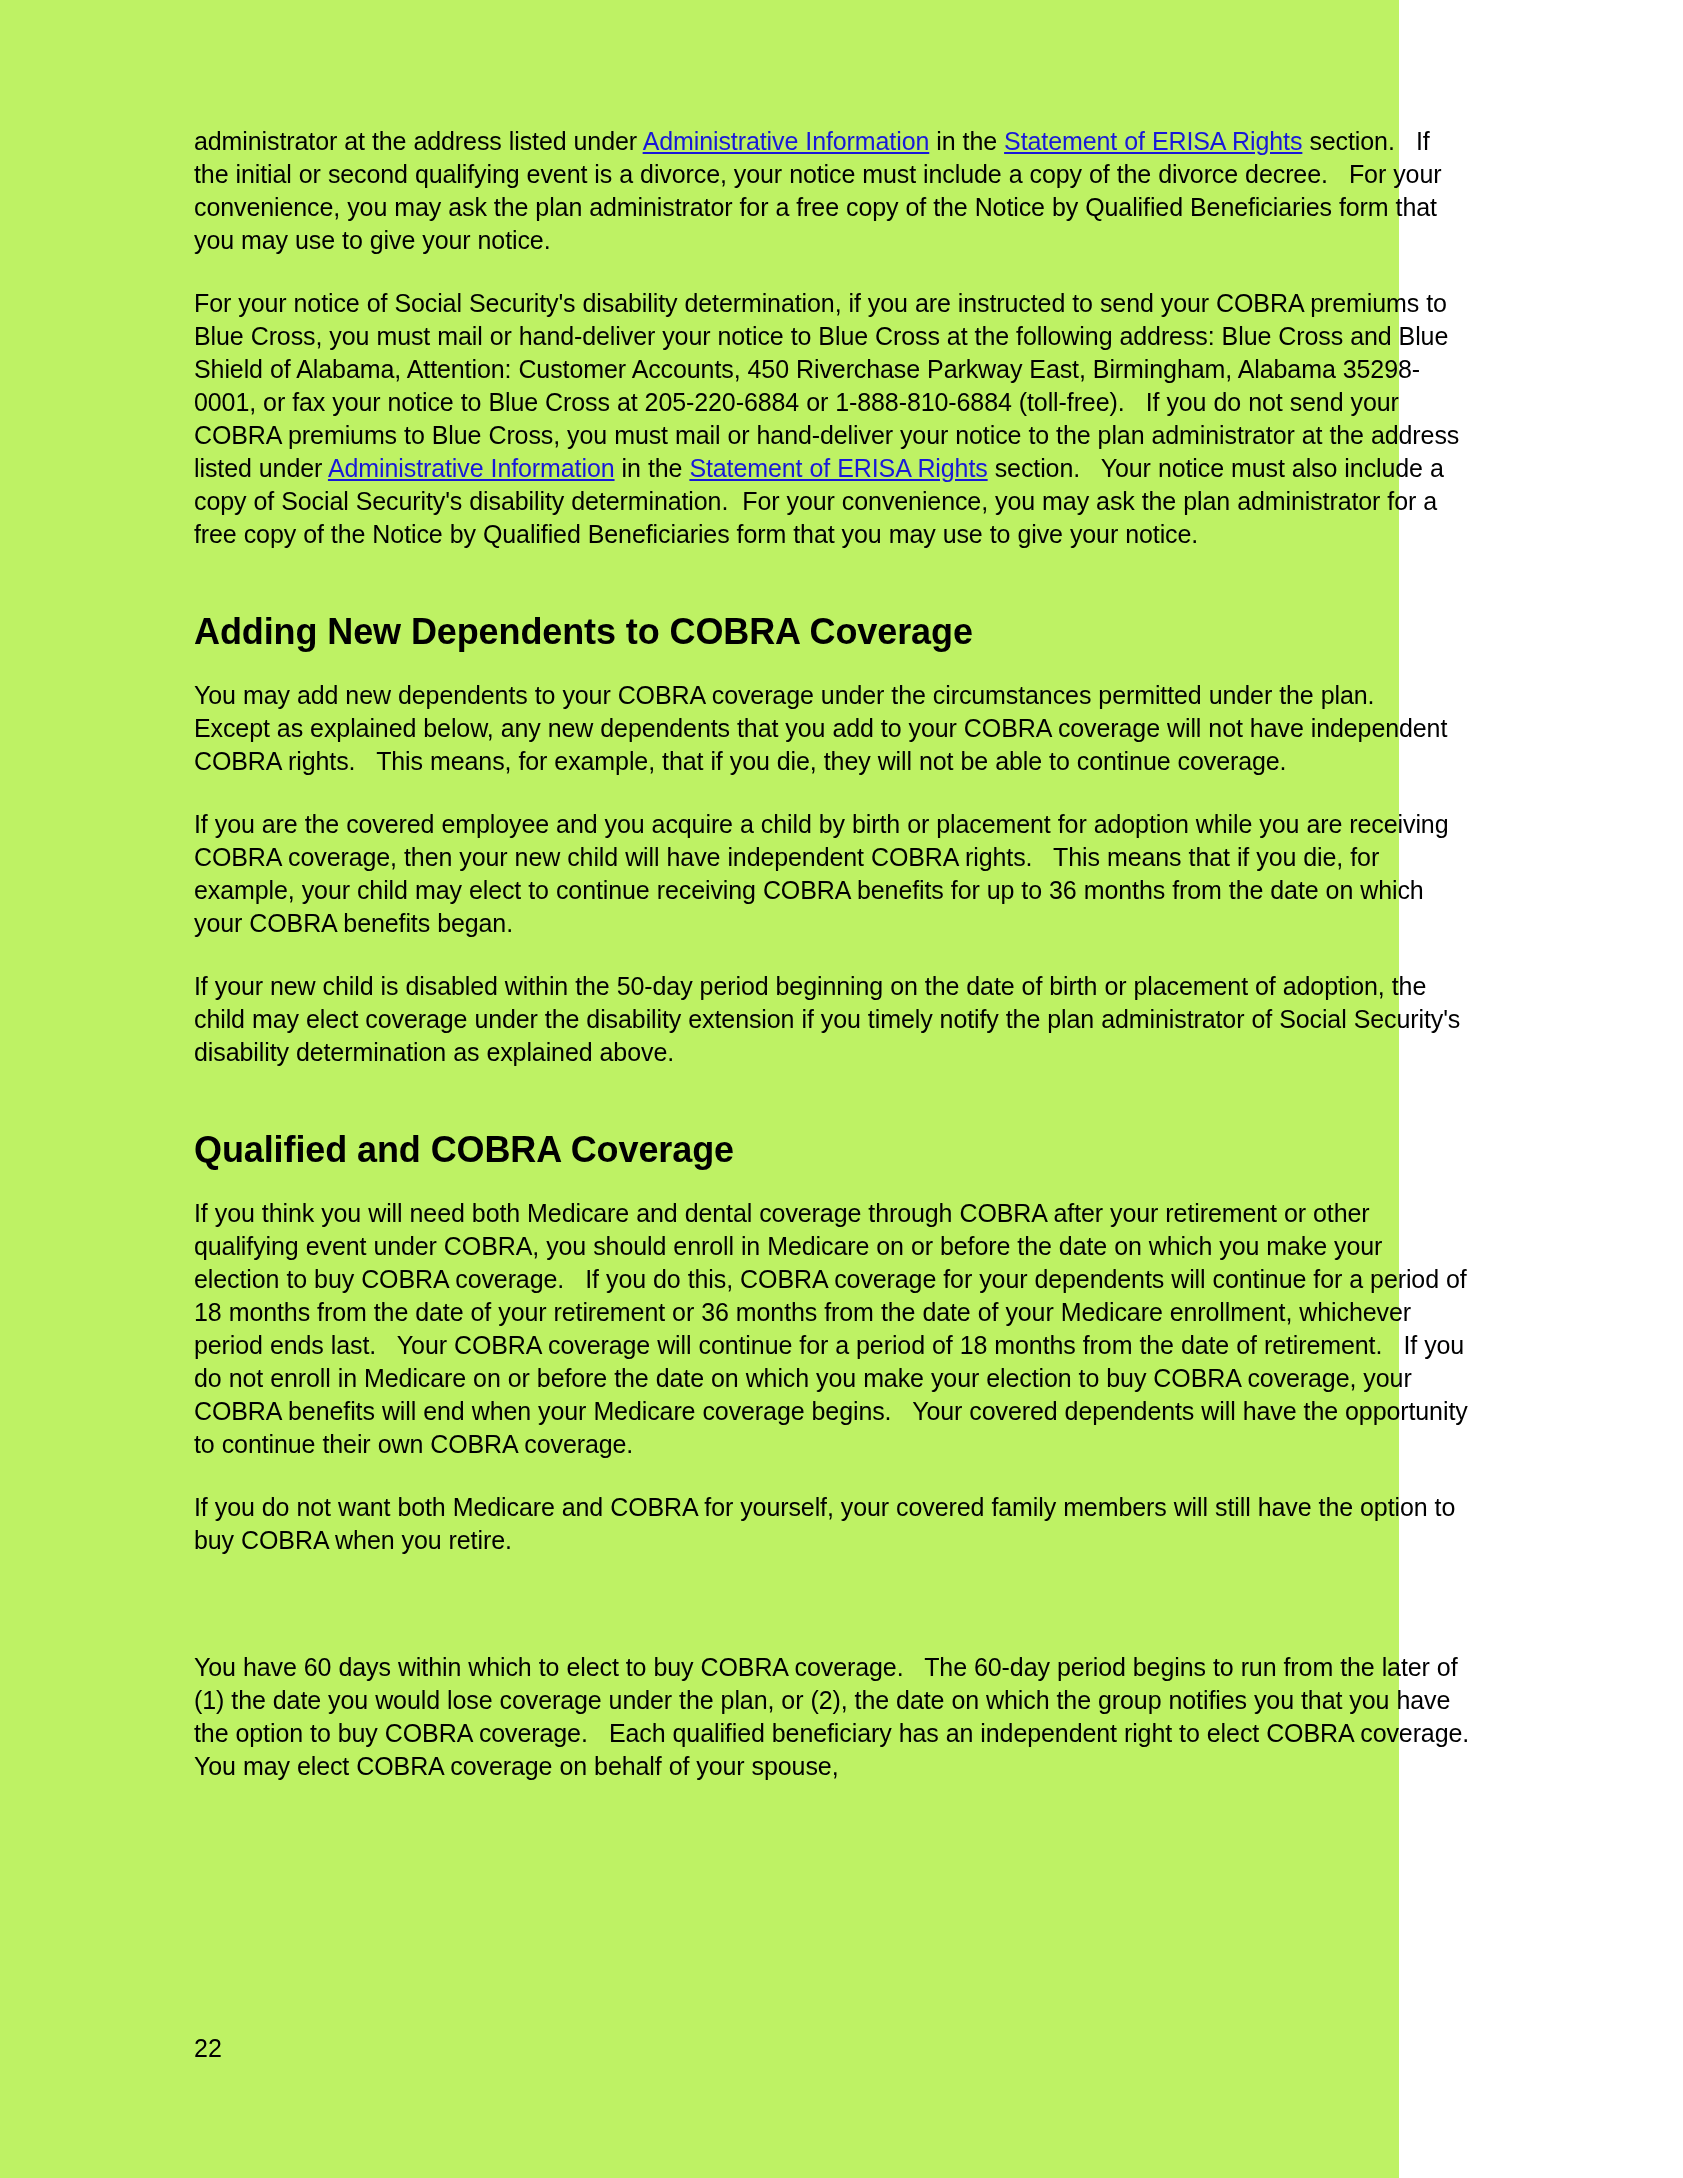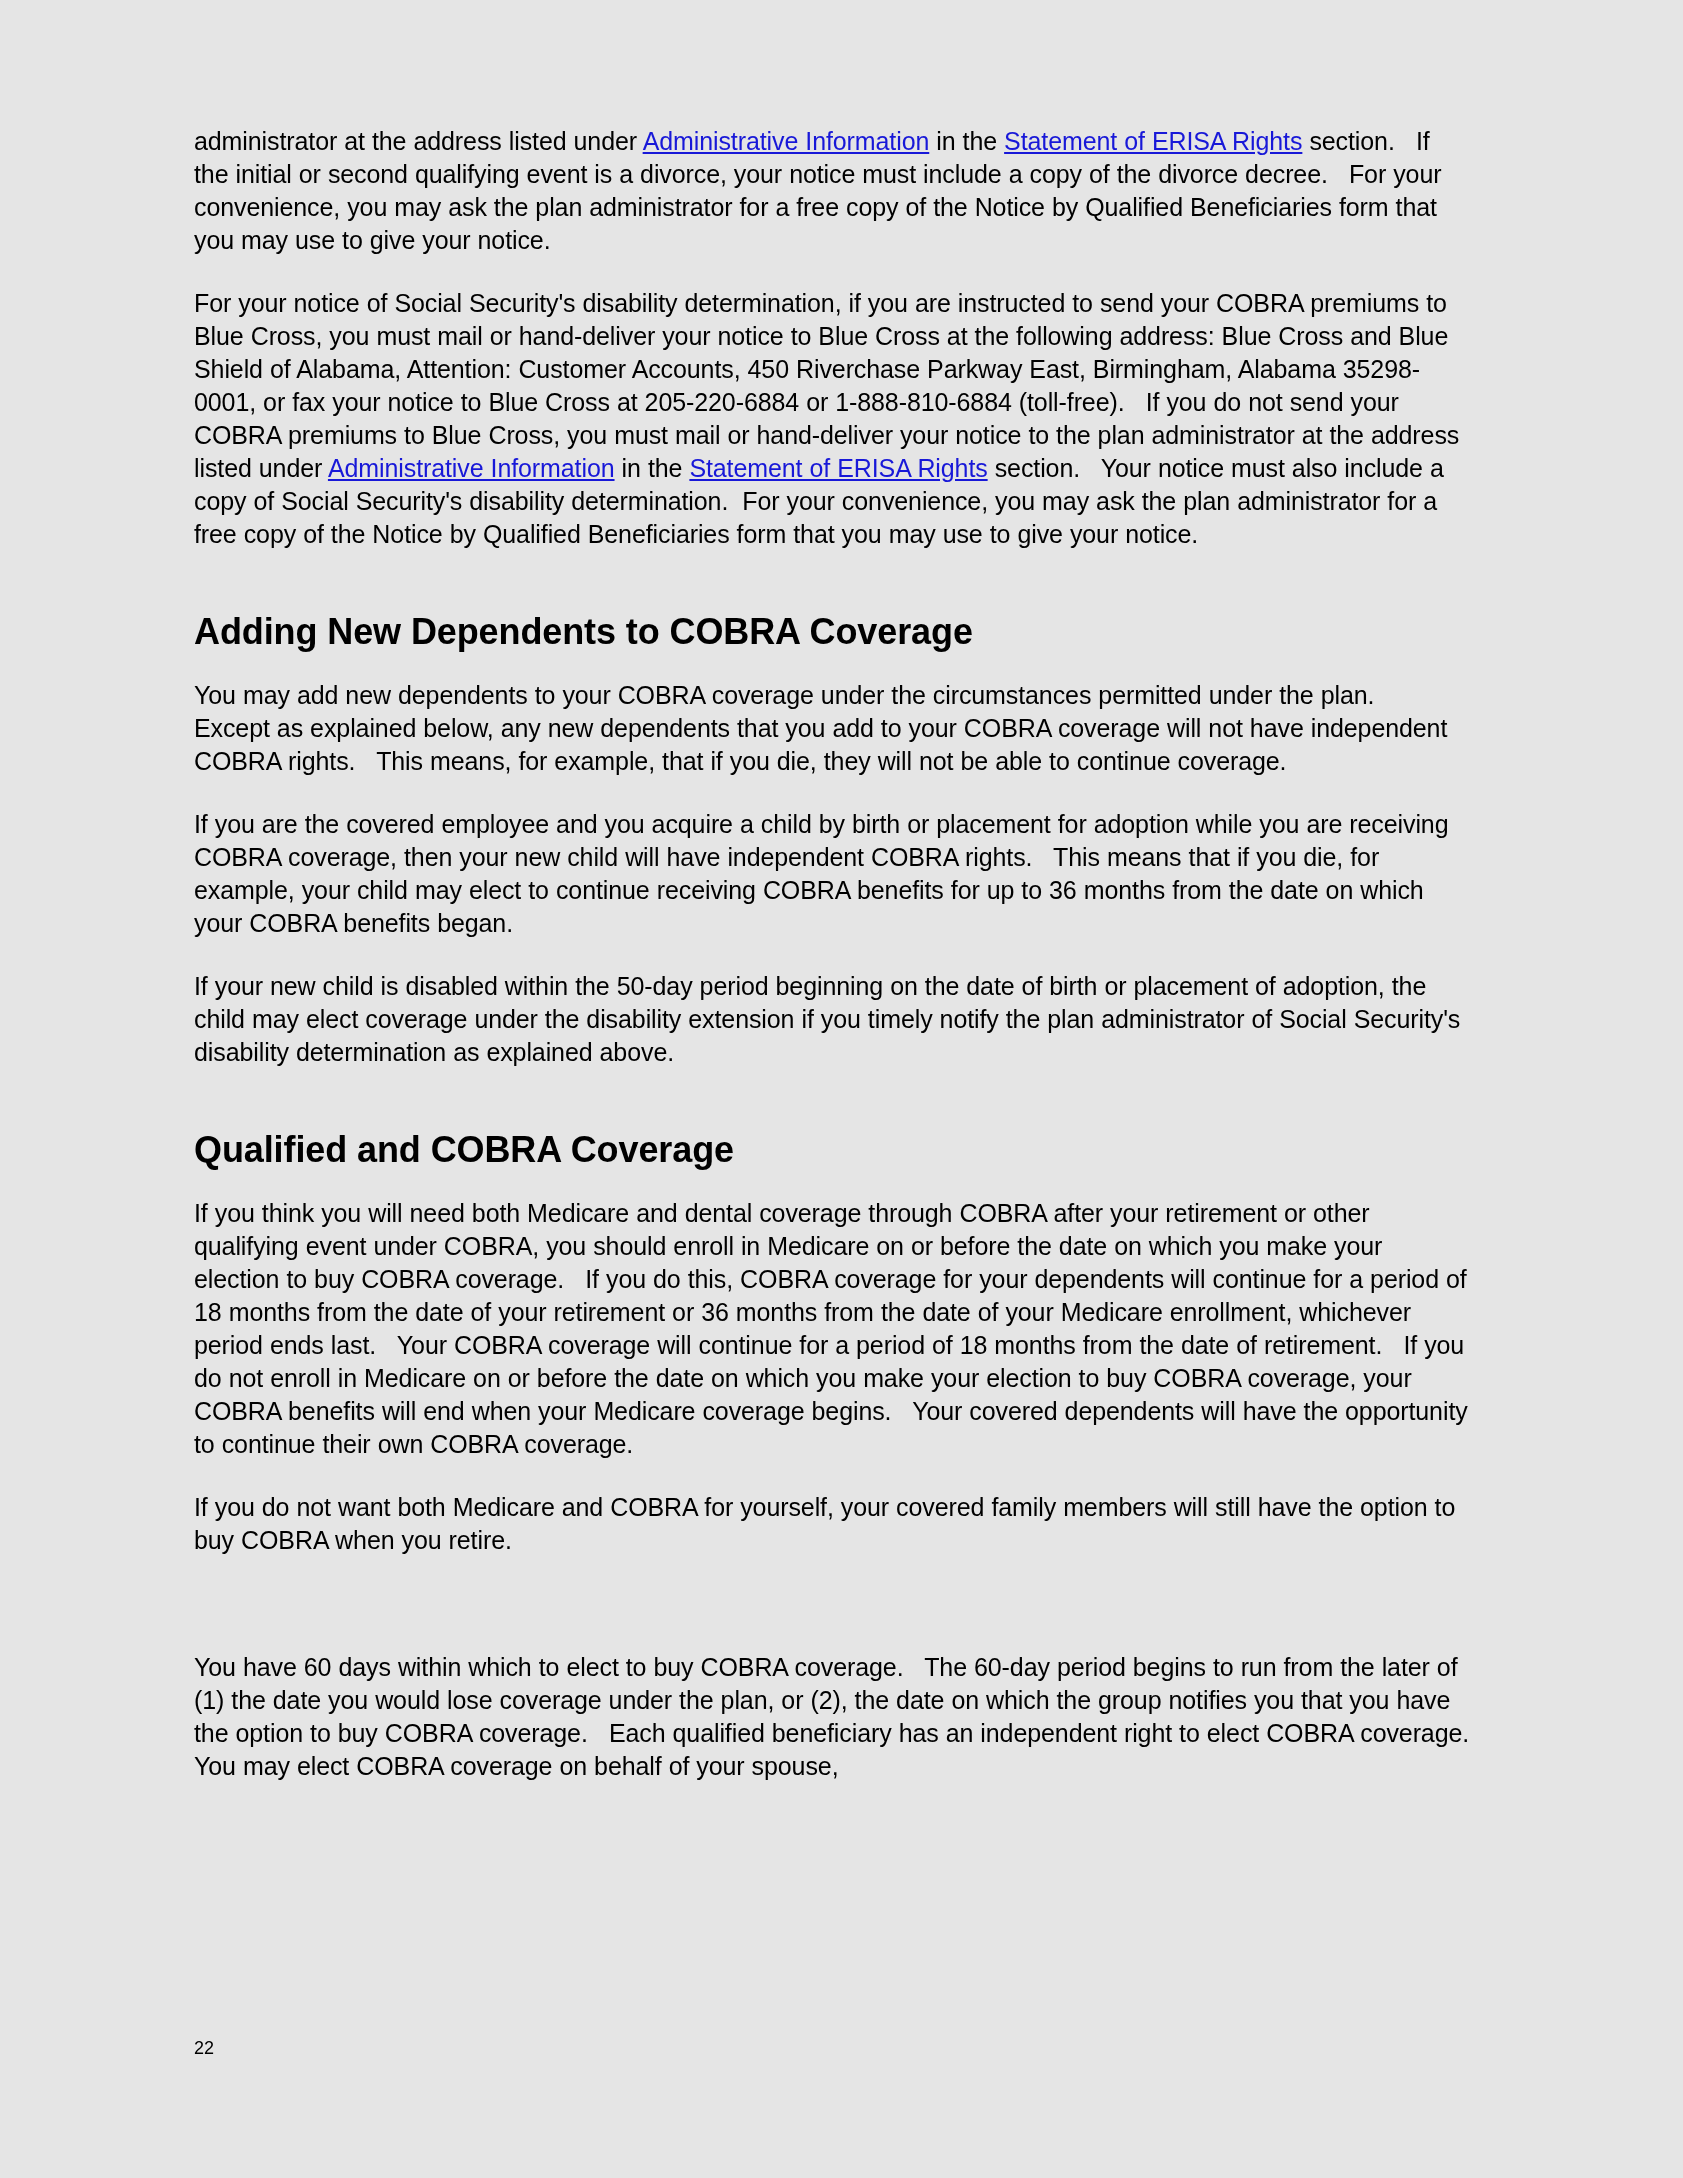--- a/index.html
+++ b/index.html
@@ -12,23 +12,24 @@
     height: 2178px;
     font-family: "Liberation Sans", "DejaVu Sans", sans-serif;
     color: #000000;
     position: relative;
     overflow: hidden;
   }
   .page {
     position: absolute;
     top: 0;
     left: 0;
-    width: 1683px;
+    width: 1370px;
     height: 2178px;
-    background: #e5e5e5;
+    background: #bef264;
+    padding-left: 29px;
   }
   .content {
     position: absolute;
     left: 194px;
     top: 125px;
     width: 1277px;
   }
   p.para {
     margin: 0 0 30px 0;
     font-size: 25px;
@@ -57,21 +58,21 @@
   }
   .link {
     color: #1818d8;
     text-decoration: underline;
     text-underline-offset: 2px;
   }
   .pagenum {
     position: absolute;
     left: 194px;
     top: 2033px;
-    font-size: 18px;
+    font-size: 25px;
     line-height: 30px;
     color: #000000;
     text-align: center;
   }
   .wsp { white-space: pre-wrap; }
 </style>
 </head>
 <body>
 
 <div class="page">

